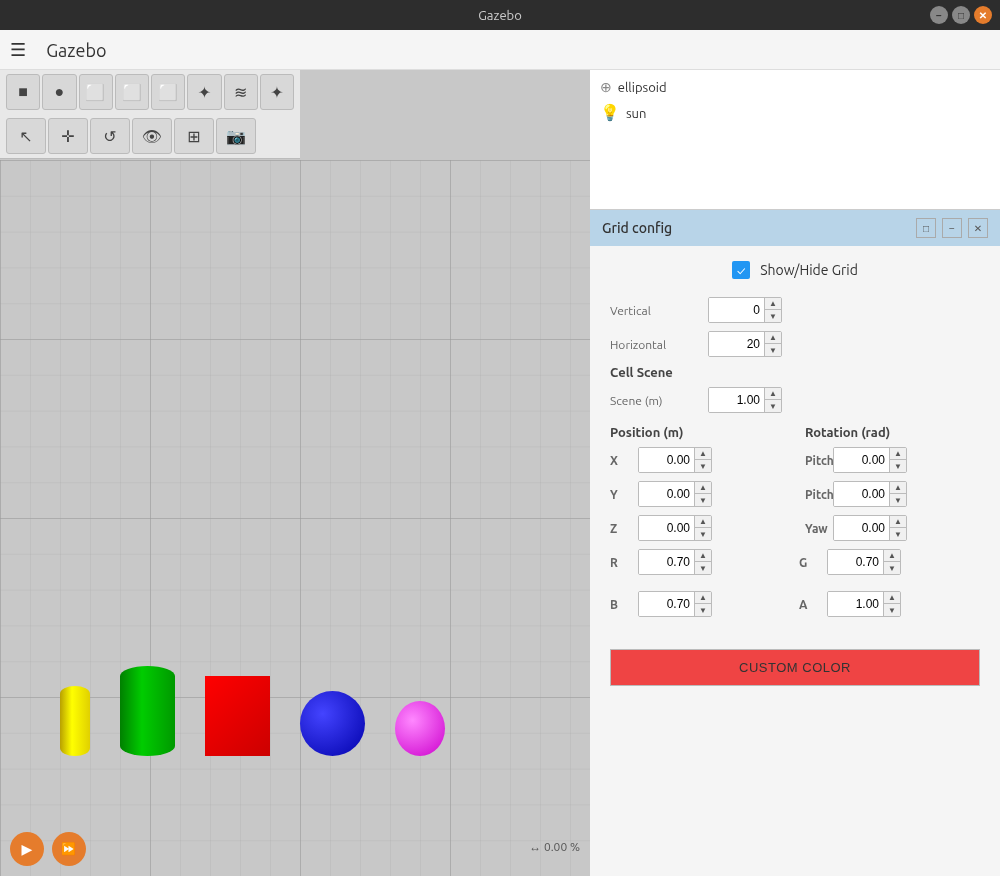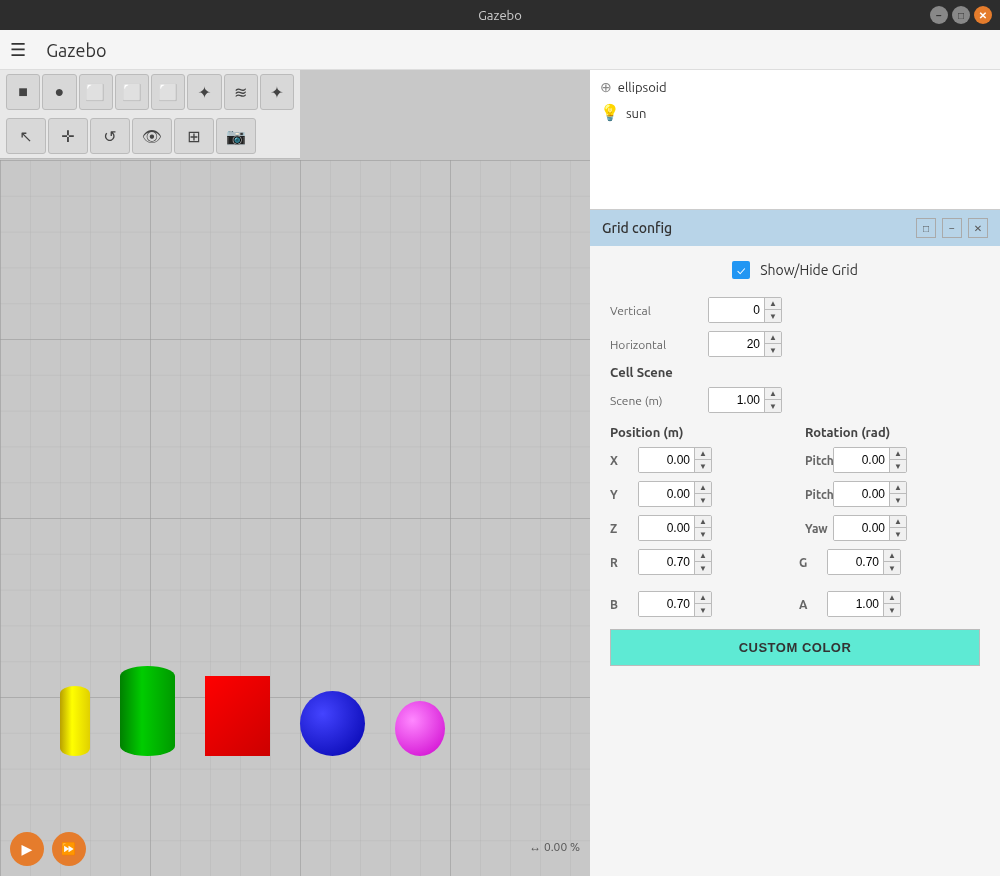--- a/index.html
+++ b/index.html
@@ -362,28 +362,28 @@
 
     
     .color-grid {
       display: grid;
       grid-template-columns: 1fr 1fr;
       gap: 8px;
     }
 
     
     #custom-color-btn {
-      margin-top: 4px;
+      margin-top: 24px;
       width: 100%;
       padding: 10px;
-      background: #5eead4;
+      background: #ef4444;
       border: 1px solid #bbb;
       cursor: pointer;
       font-size: 13px;
-      font-weight: 700;
+      font-weight: 400;
       color: #333;
       letter-spacing: 0.5px;
     }
 
     
     #grid-config-body::-webkit-scrollbar { width: 8px; }
     #grid-config-body::-webkit-scrollbar-track { background: #f0f0f0; }
     #grid-config-body::-webkit-scrollbar-thumb { background: #bbb; border-radius: 4px; }
   </style>
 </head>

